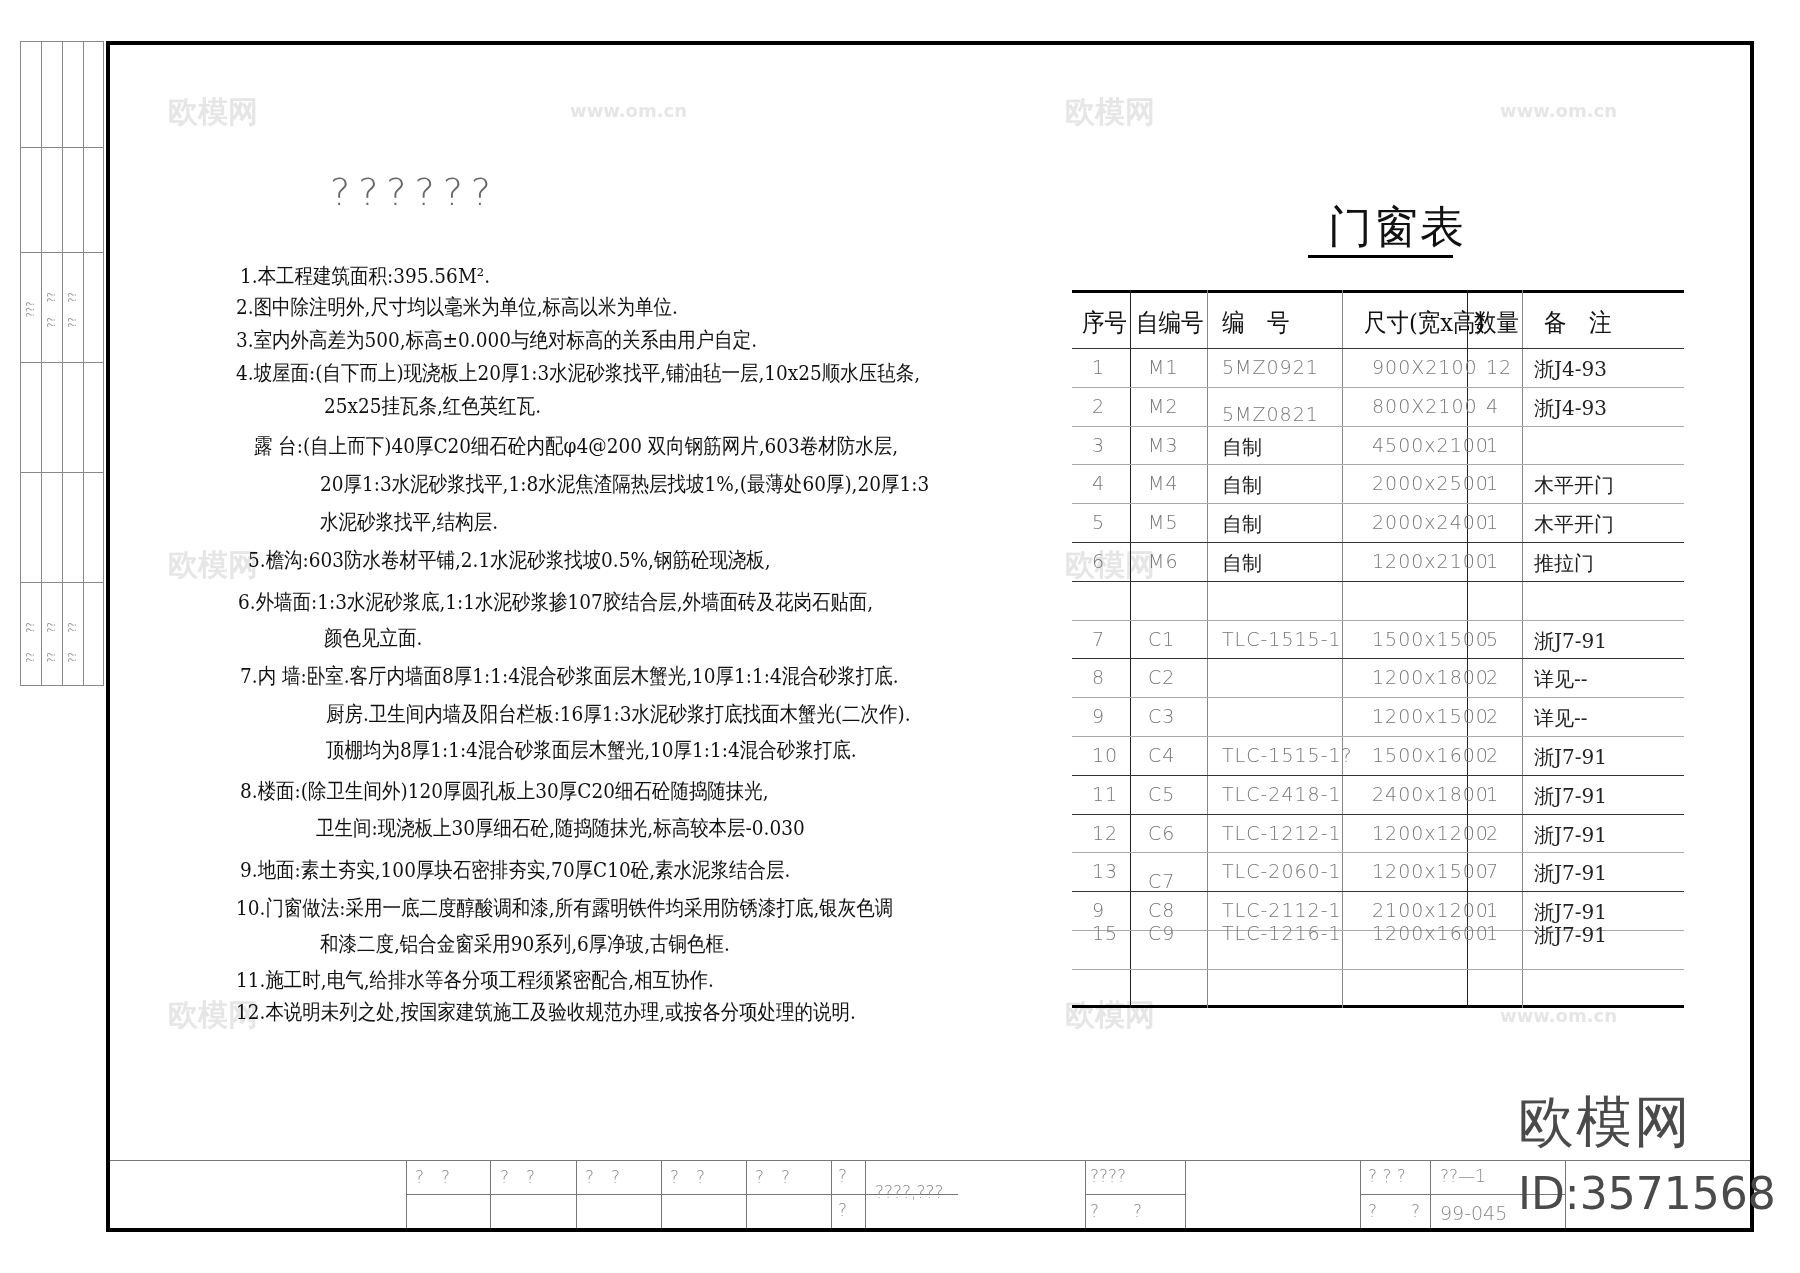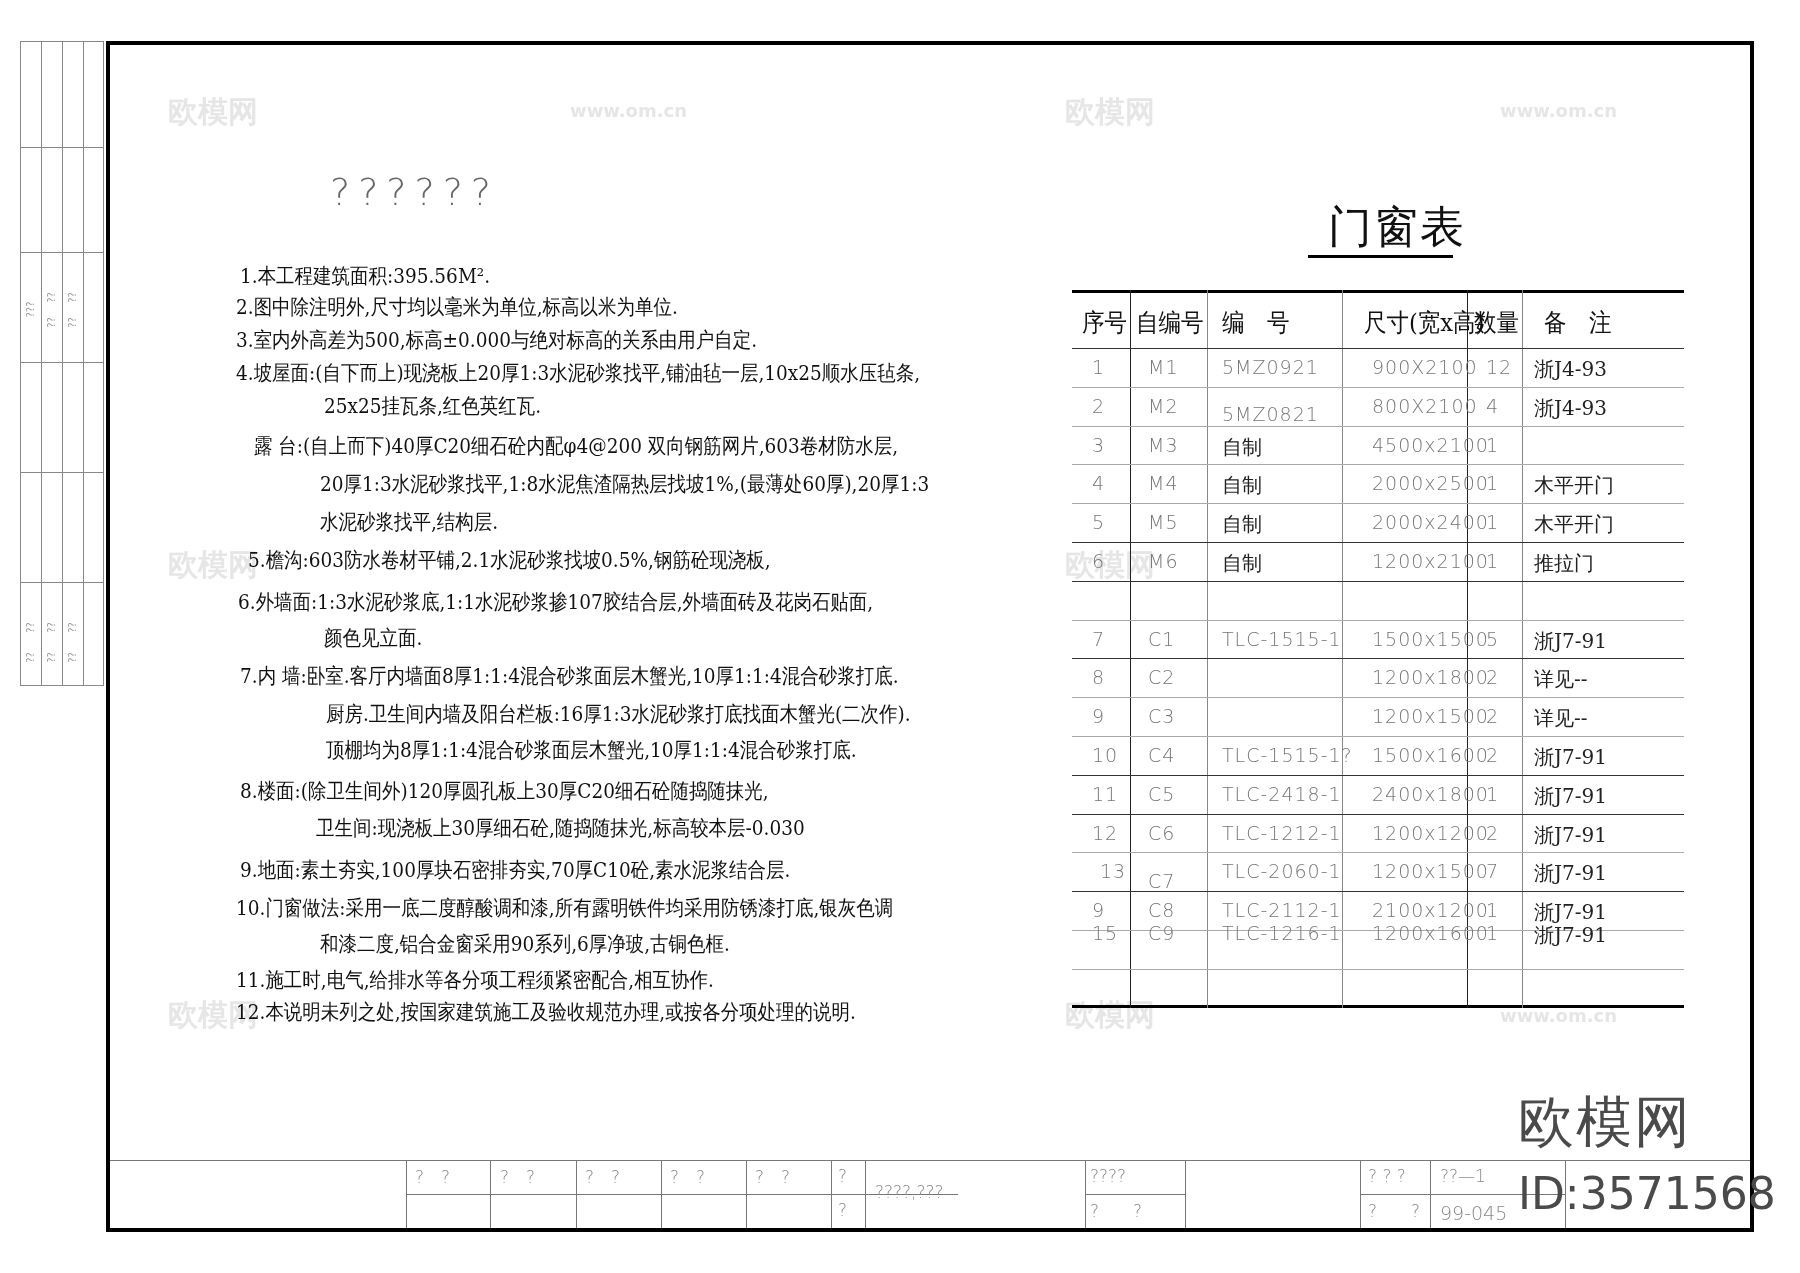--- a/index.html
+++ b/index.html
@@ -236,21 +236,21 @@
     <div style="position: absolute; left: 0px; right: 0px; top: 523.6px; height: 38.8px;">
       <div class="cell mono" style="left: 20px; top: 8px;">12</div>
       <div class="cell mono" style="left: 76px; top: 8px;">C6</div>
       <div class="cell mono" style="left: 150px; top: 8px;">TLC-1212-1</div>
       <div class="cell mono" style="left: 300px; top: 8px;">1200x1200</div>
       <div class="cell mono" style="left: 414px; top: 8px;">2</div>
       <div class="cell cn" style="left: 462px; top: 8px;">浙J7-91</div>
     </div>
     <div class="row-line" style="top: 562.4px; background: rgb(170, 170, 170);"></div>
     <div style="position: absolute; left: 0px; right: 0px; top: 562.4px; height: 38.8px;">
-      <div class="cell mono" style="left: 28px; top: 8px;">13</div>
+      <div class="cell mono" style="left: 20px; top: 8px;">13</div>
       <div class="cell mono" style="left: 76px; top: 18px;">C7</div>
       <div class="cell mono" style="left: 150px; top: 8px;">TLC-2060-1</div>
       <div class="cell mono" style="left: 300px; top: 8px;">1200x1500</div>
       <div class="cell mono" style="left: 414px; top: 8px;">7</div>
       <div class="cell cn" style="left: 462px; top: 8px;">浙J7-91</div>
     </div>
     <div class="row-line" style="top: 601.2px; background: rgb(51, 51, 51);"></div>
     <div style="position: absolute; left: 0px; right: 0px; top: 601.2px; height: 38.8px;">
       <div class="cell mono" style="left: 20px; top: 8px;">9</div>
       <div class="cell mono" style="left: 76px; top: 8px;">C8</div>

